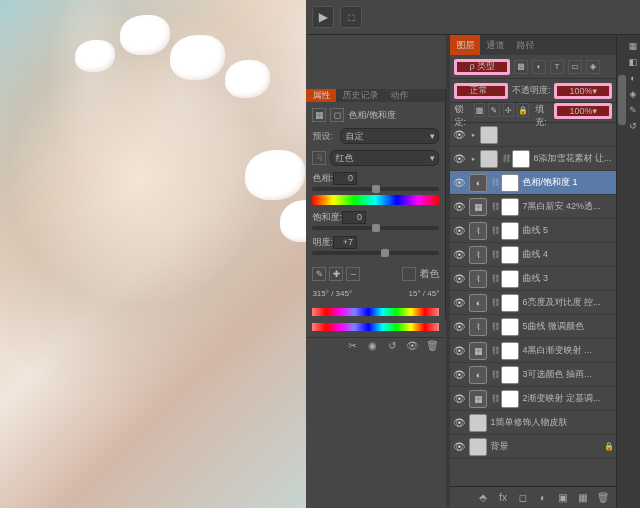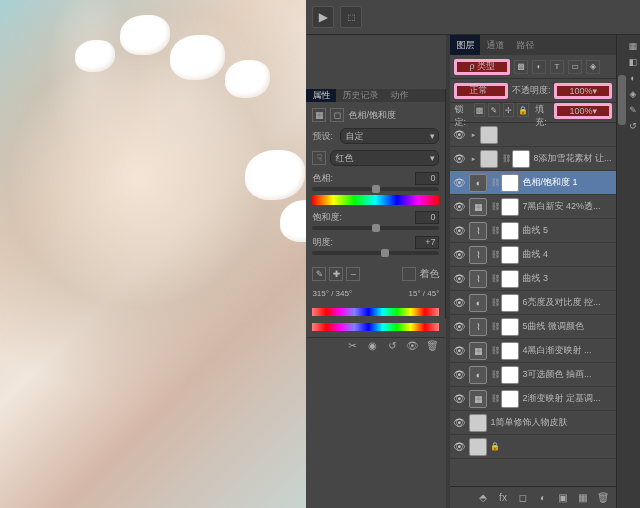--- a/index.html
+++ b/index.html
@@ -7,27 +7,27 @@
 .canvas { width: 348px; height: 508px; background: linear-gradient(135deg, #a8d0d4 0%, #e8d5c4 30%, #f0e6dc 50%, #d4b8a8 70%, #c8d4d0 100%); position: relative; overflow: hidden; }
 .canvas::before { content: ""; position: absolute; inset: 0; background: radial-gradient(circle at 45% 35%, rgba(245,230,215,.9) 0%, rgba(200,180,160,.5) 35%, transparent 60%), radial-gradient(circle at 60% 20%, rgba(255,255,255,.8) 0%, transparent 20%), radial-gradient(ellipse at 30% 15%, rgba(255,255,255,.7) 0%, transparent 15%); }
 .flower { position: absolute; background: #fff; border-radius: 50% 40% 50% 40%; box-shadow: inset -2px -2px 4px rgba(200,180,160,.3); }
 .right { flex: 1; background: #464646; display: flex; flex-direction: column; }
 .toolbar-top { height: 35px; border-bottom: 1px solid #2a2a2a; display: flex; align-items: center; padding: 0 6px; gap: 6px; }
 .tool-square { width: 22px; height: 22px; background: #3a3a3a; border: 1px solid #555; border-radius: 2px; display: flex; align-items: center; justify-content: center; font-size: 12px; }
 .main-row { flex: 1; display: flex; min-height: 0; }
 .properties-panel { width: 140px; background: #464646; border-right: 1px solid #2a2a2a; display: flex; flex-direction: column; }
 .panel-tabs { height: 20px; display: flex; align-items: stretch; background: #3a3a3a; font-size: 9px; }
 .panel-tab { padding: 0 6px; display: flex; align-items: center; cursor: pointer; color: #888; }
-.panel-tab.active { background: #0f172a; color: #ccc; }
+.panel-tab.active { background: #c2410c; color: #ccc; }
 .panel-body { padding: 6px; display: flex; flex-direction: column; gap: 6px; }
 .prop-row { display: flex; align-items: center; gap: 4px; font-size: 9px; }
 .prop-label { color: #aaa; min-width: 24px; }
 .dropdown { flex: 1; background: #3a3a3a; border: 1px solid #2a2a2a; border-radius: 6px; height: 16px; padding: 0 4px; display: flex; align-items: center; justify-content: space-between; font-size: 9px; }
 .slider-row { display: flex; flex-direction: column; gap: 2px; }
-.slider-head { display: flex; justify-content: space-between; font-size: 9px; }
+.slider-head { display: flex; justify-content: flex-start; font-size: 9px; }
 .slider-val { background: #3a3a3a; border: 1px solid #2a2a2a; padding: 0 3px; min-width: 24px; text-align: right; }
 .slider-track { height: 4px; background: #333; border-radius: 2px; position: relative; }
 .slider-thumb { position: absolute; width: 8px; height: 8px; background: #888; border-radius: 2px; top: -2px; transform: translateX(-50%); }
 .hue-strip { height: 10px; background: linear-gradient(90deg, red, #ff0, #0f0, #0ff, #00f, #f0f, red); border-radius: 2px; margin-top: 2px; }
 .color-ramp { height: 8px; background: linear-gradient(90deg, #ff8080, red, #f0f, #8080ff, #00f, #0ff, #0f0, #ff0, red, #ff8080); position: relative; margin-top: 4px; }
 .eyedrop-row { display: flex; gap: 3px; align-items: center; margin-top: 6px; }
 .ed { width: 14px; height: 14px; border: 1px solid #666; display: flex; align-items: center; justify-content: center; font-size: 9px; }
 .panel-foot { margin-top: auto; height: 22px; border-top: 1px solid #333; display: flex; align-items: center; justify-content: flex-end; gap: 6px; padding: 0 6px; }
 .ft-ic { width: 14px; height: 14px; display: flex; align-items: center; justify-content: center; font-size: 10px; color: #aaa; }
 .spacer-col { width: 4px; background: #3a3a3a; }
@@ -274,20 +274,21 @@
             <span class="lname">2渐变映射 定基调...</span>
           </div>
           <div class="layer">
             <span class="eye">👁</span>
             <span class="thumb"></span>
             <span class="lname">1简单修饰人物皮肤</span>
           </div>
           <div class="layer">
             <span class="eye">👁</span>
             <span class="thumb"></span>
+            <span class="lname">背景</span>
             <span style="font-size:8px">🔒</span>
           </div>
         </div>
 
       <div class="layers-foot">
         <span class="ft-ic">⬘</span>
         <span class="ft-ic">fx</span>
         <span class="ft-ic">◻</span>
         <span class="ft-ic">◐</span>
         <span class="ft-ic">▣</span>

